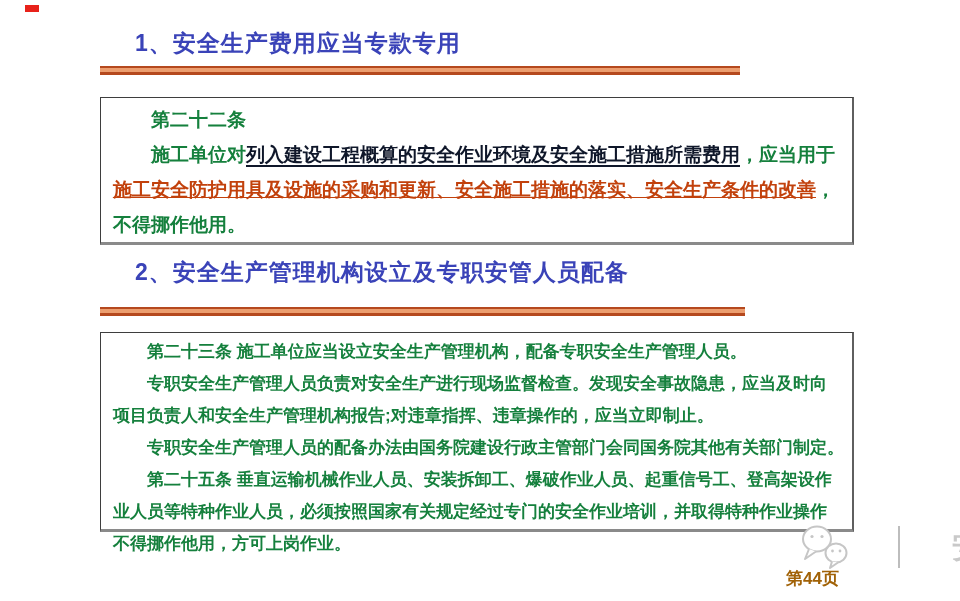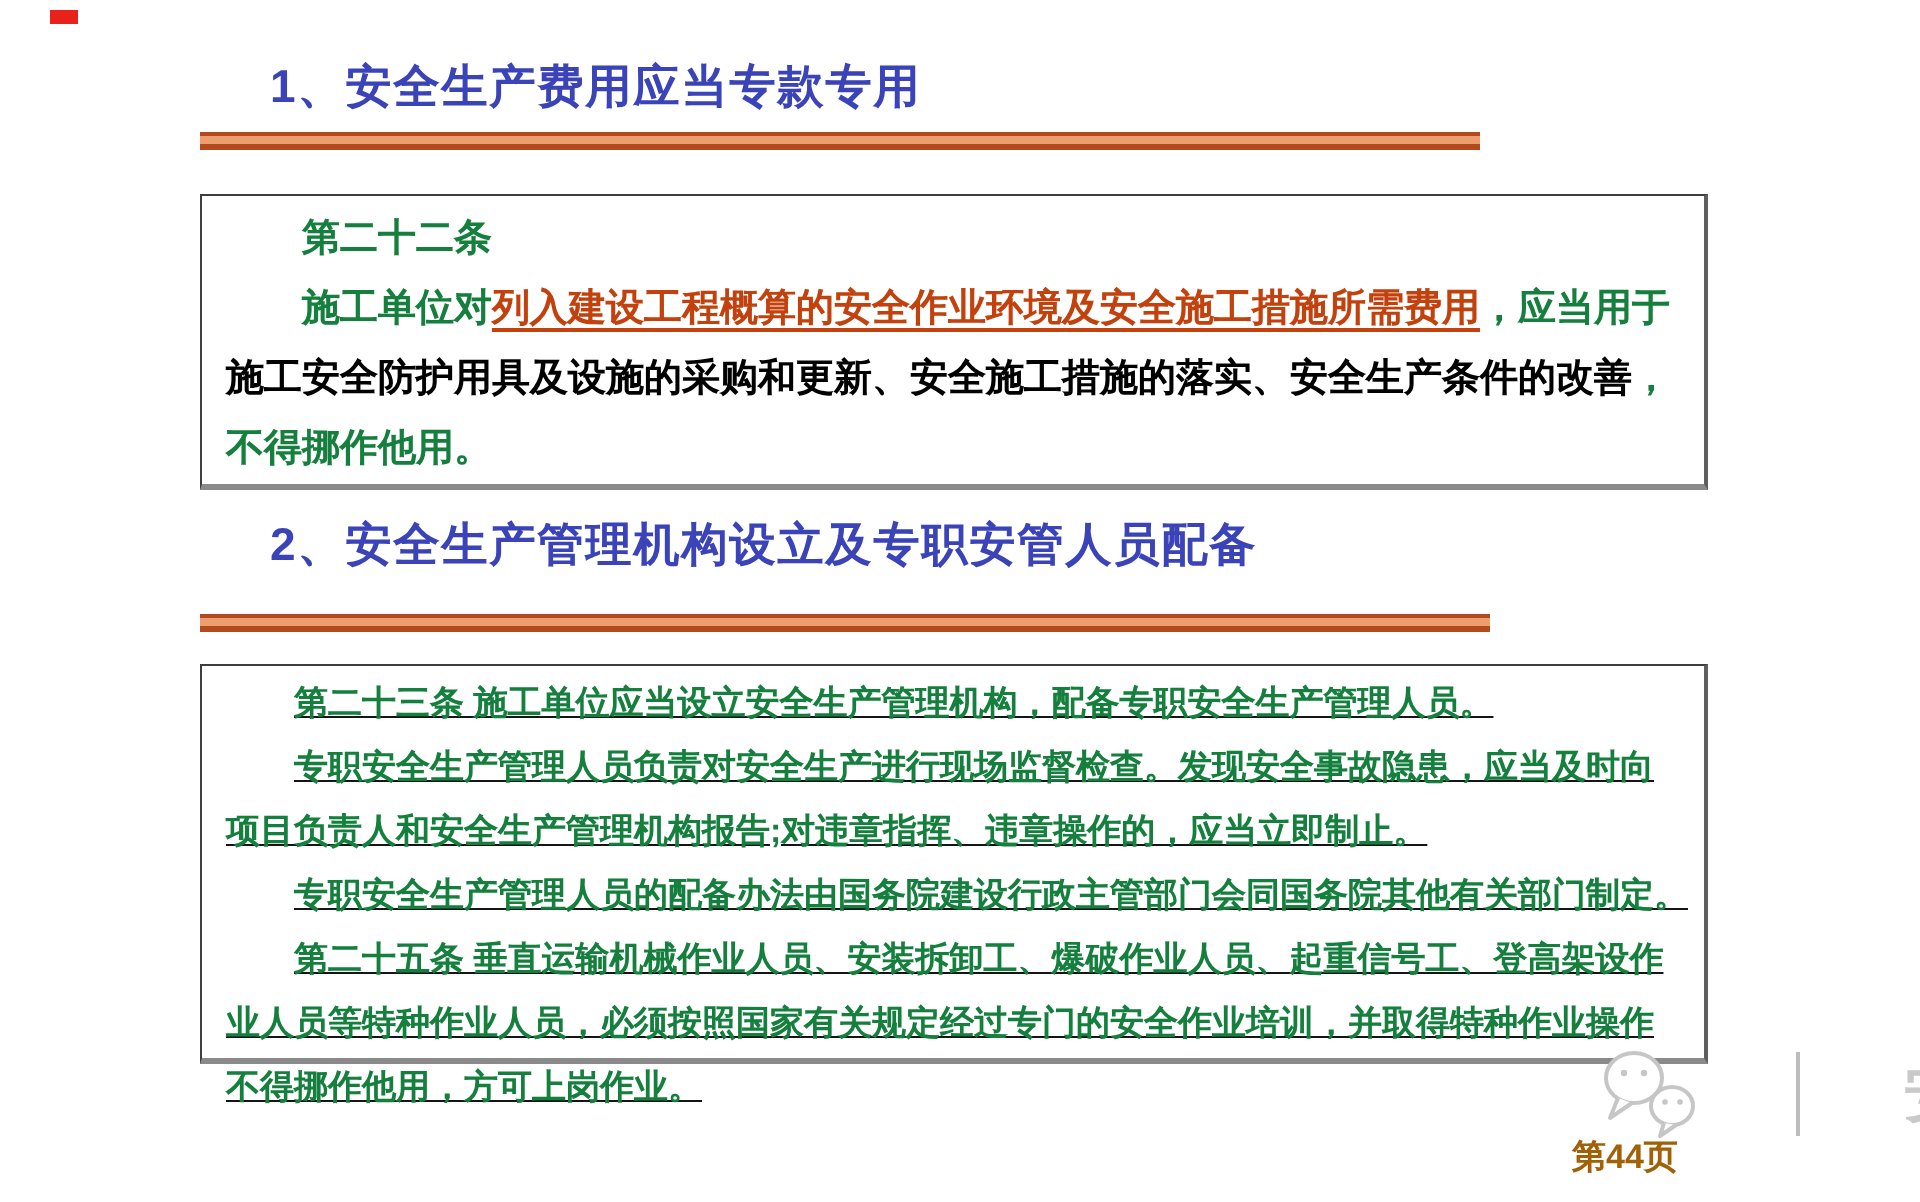--- a/index.html
+++ b/index.html
@@ -45,28 +45,28 @@
     font-weight:bold;color:#151515;
   }
   .box1{
     top:97px;height:148px;
     padding:4px 12px 0 12px;
     font-size:19px;line-height:35px;
   }
   .box2{
     top:332px;height:200px;
     padding:3px 8px 0 12px;
-    font-size:17px;line-height:32px;text-decoration:underline;
+    font-size:17px;line-height:32px;
   }
   .text-line{white-space:nowrap;}
   .text-line.indent{text-indent:2em;}
   .seg-n{color:#15803d;}
-  .seg-r{color:#000000;}
+  .seg-r{color:#c2410c;text-decoration:underline;}
   .seg-ru{
-    color:#c2410c;
+    color:#0f172a;
     text-decoration:underline;
     text-decoration-thickness:2px;
     text-underline-offset:4px;
   }
 
   .watermark{
     position:absolute;left:799px;top:522px;
     display:flex;align-items:center;
     color:#c9c9c9;
     gap:47px;

